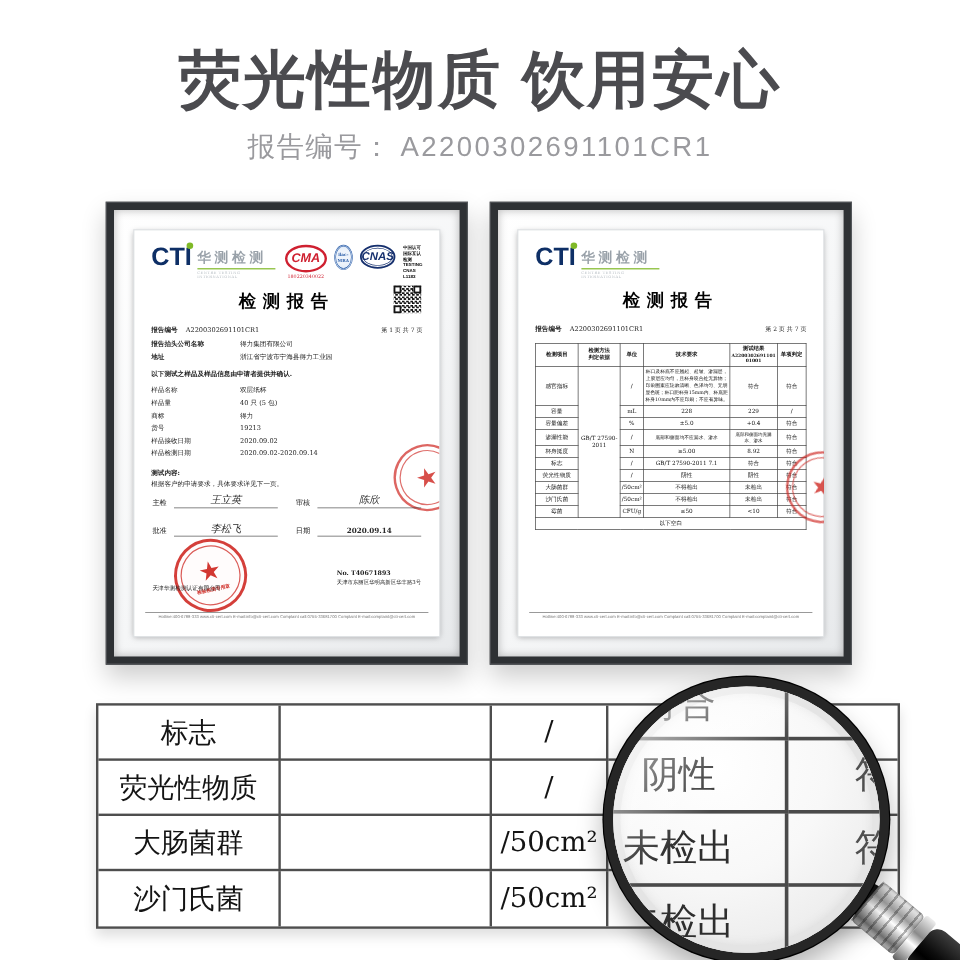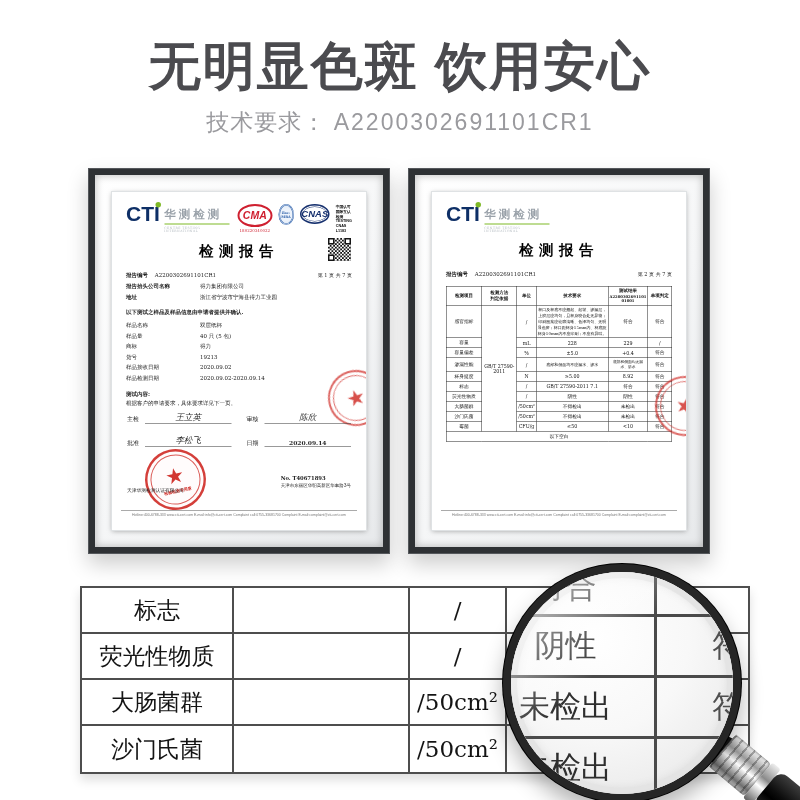--- a/index.html
+++ b/index.html
@@ -151,23 +151,23 @@
   .h-ring{position:absolute;left:80px;top:0;width:11px;height:46px;border-radius:3px;
           background:linear-gradient(180deg,#eeeeee,#8a8a8a 38%,#ffffff 58%,#5f5f5f);}
   .h-grip{position:absolute;left:91px;top:1px;width:120px;height:44px;border-radius:10px 18px 18px 10px;
           background:linear-gradient(180deg,#3e3e3e,#0d0d0d 45%,#000000 62%,#2e2e2e);}
 </style>
 </head>
 <body>
 
 <div class="page">
 
-  <div class="main-title">无明显色斑 饮用安心</div>
+  <div class="main-title">荧光性物质 饮用安心</div>
   <div class="sub-title">
-    <span>技术要求：</span>
+    <span>报告编号：</span>
     <span class="num">A2200302691101CR1</span>
   </div>
 
   <div class="frame left">
     <div class="mat">
       <div class="paper">
         <div class="paper-inner">
           <div class="cert-pad">
 
             <div class="logo-row">

